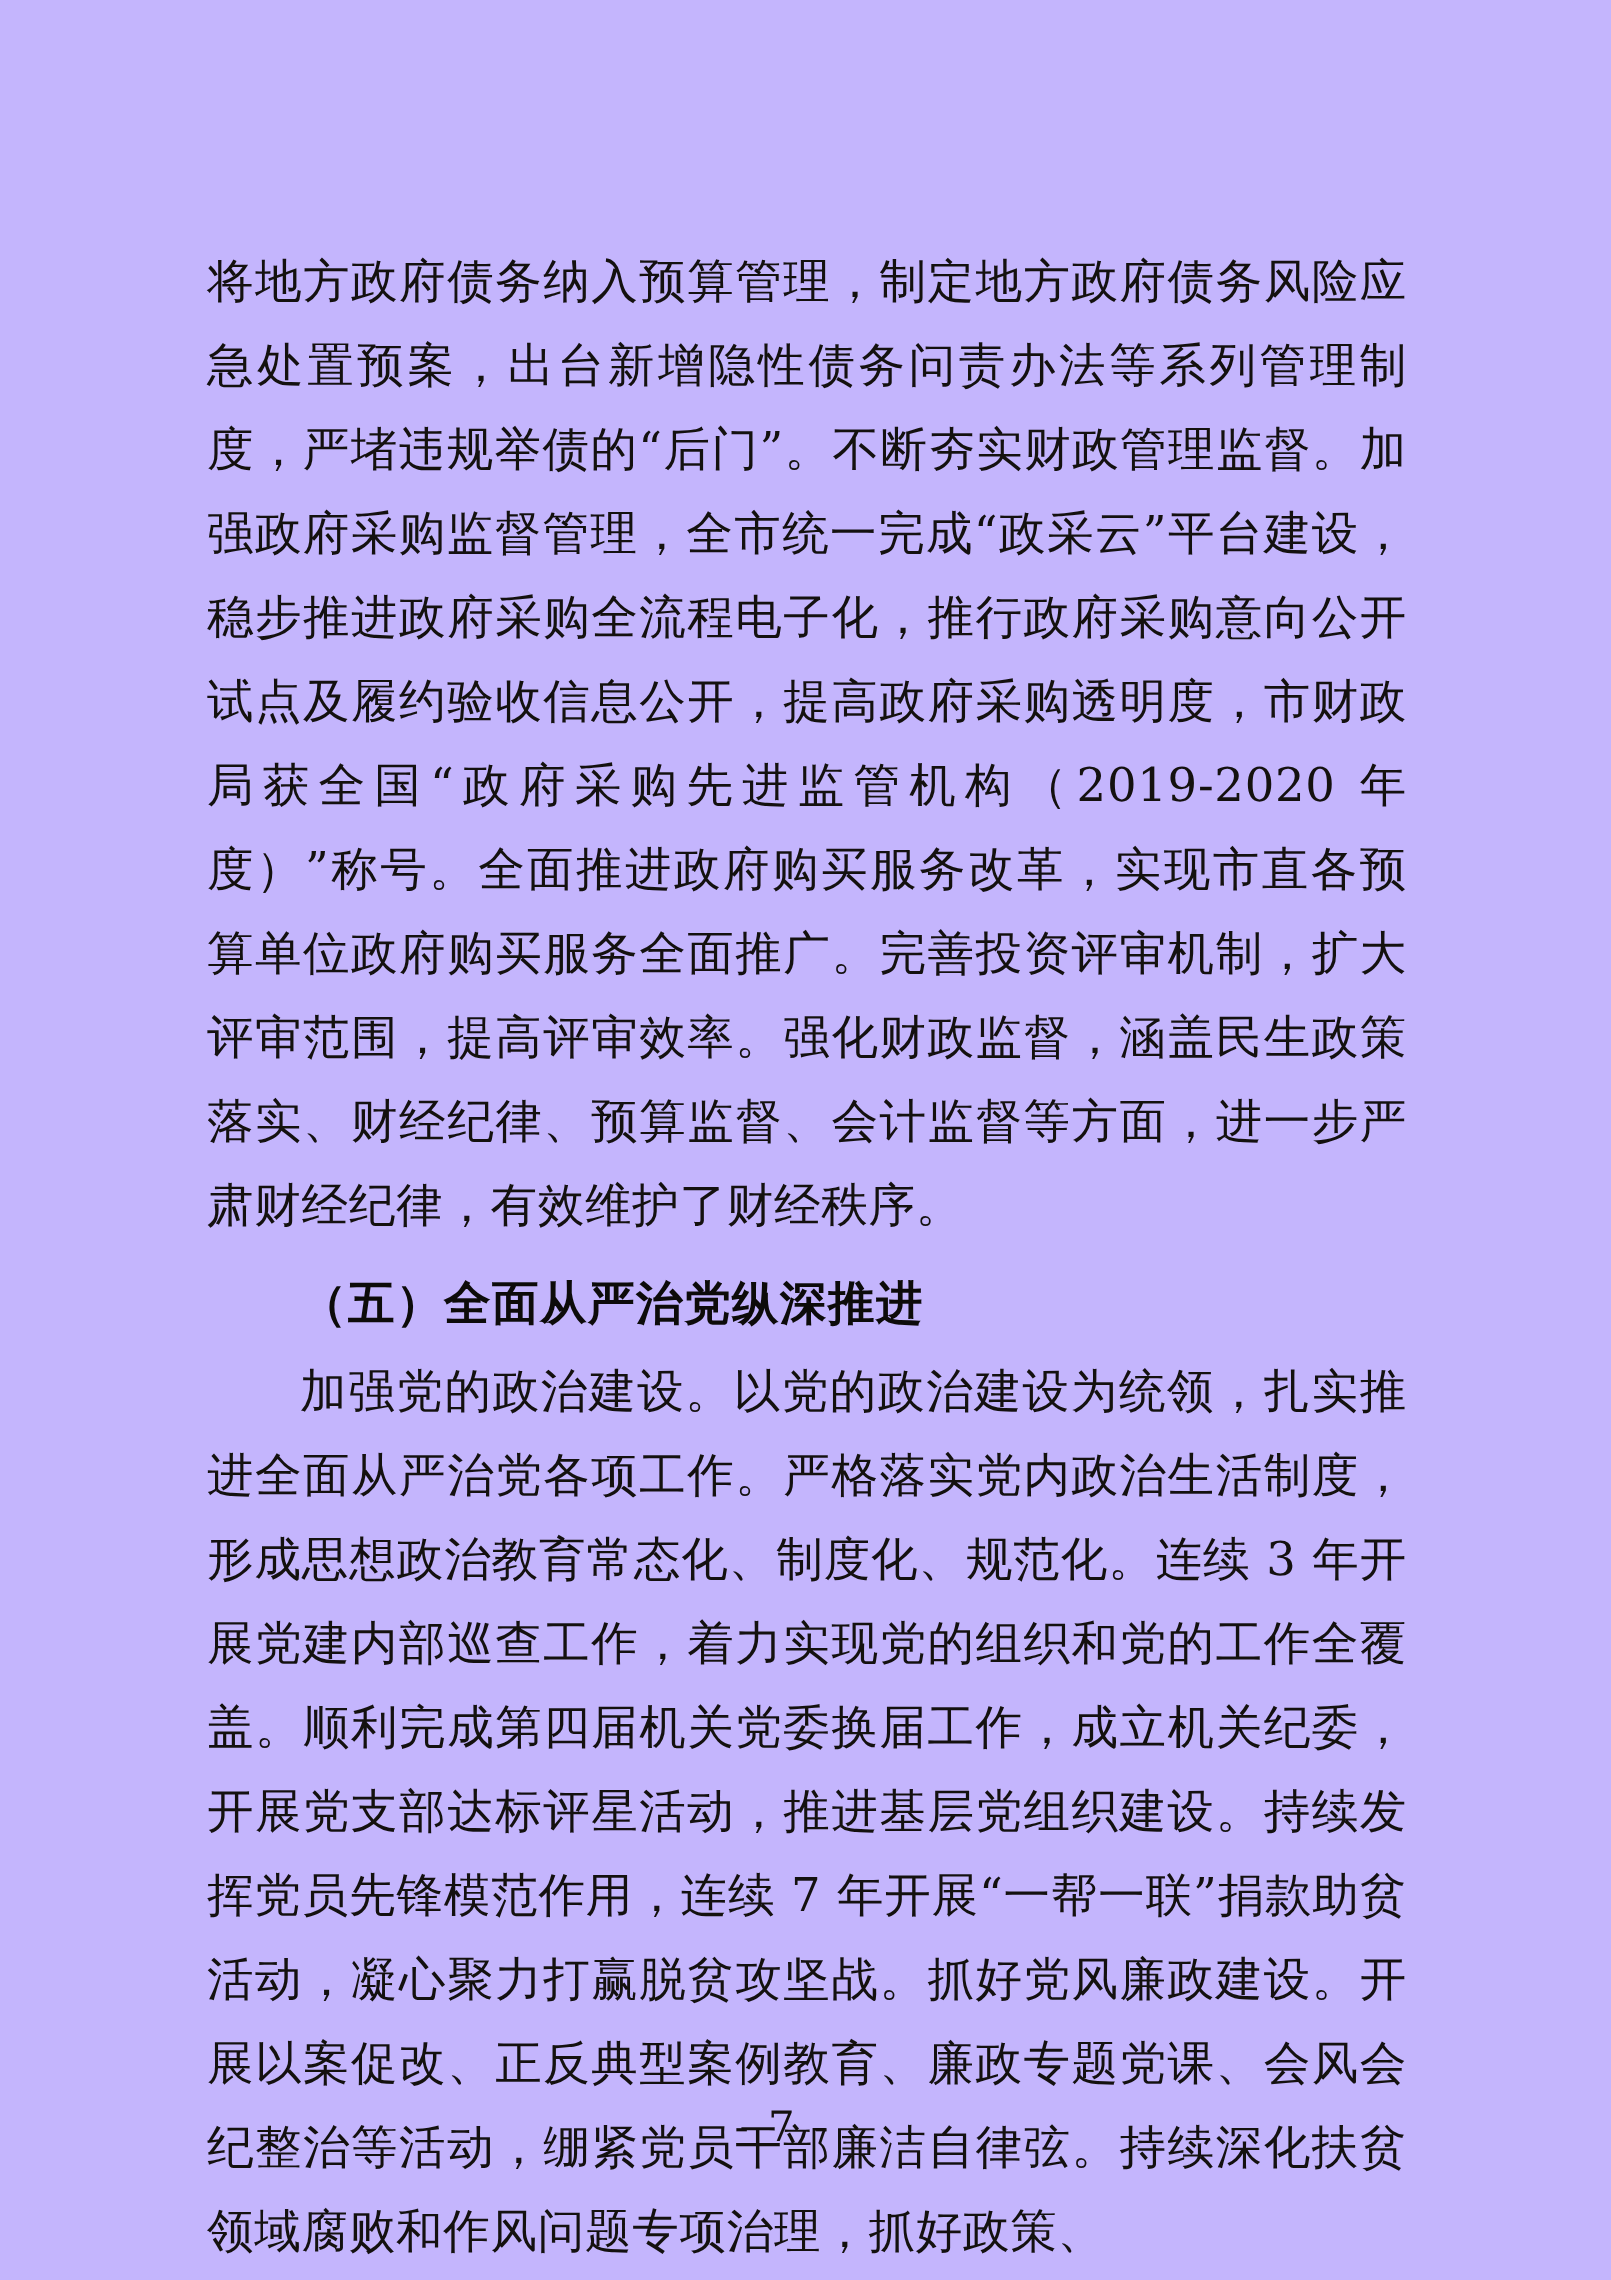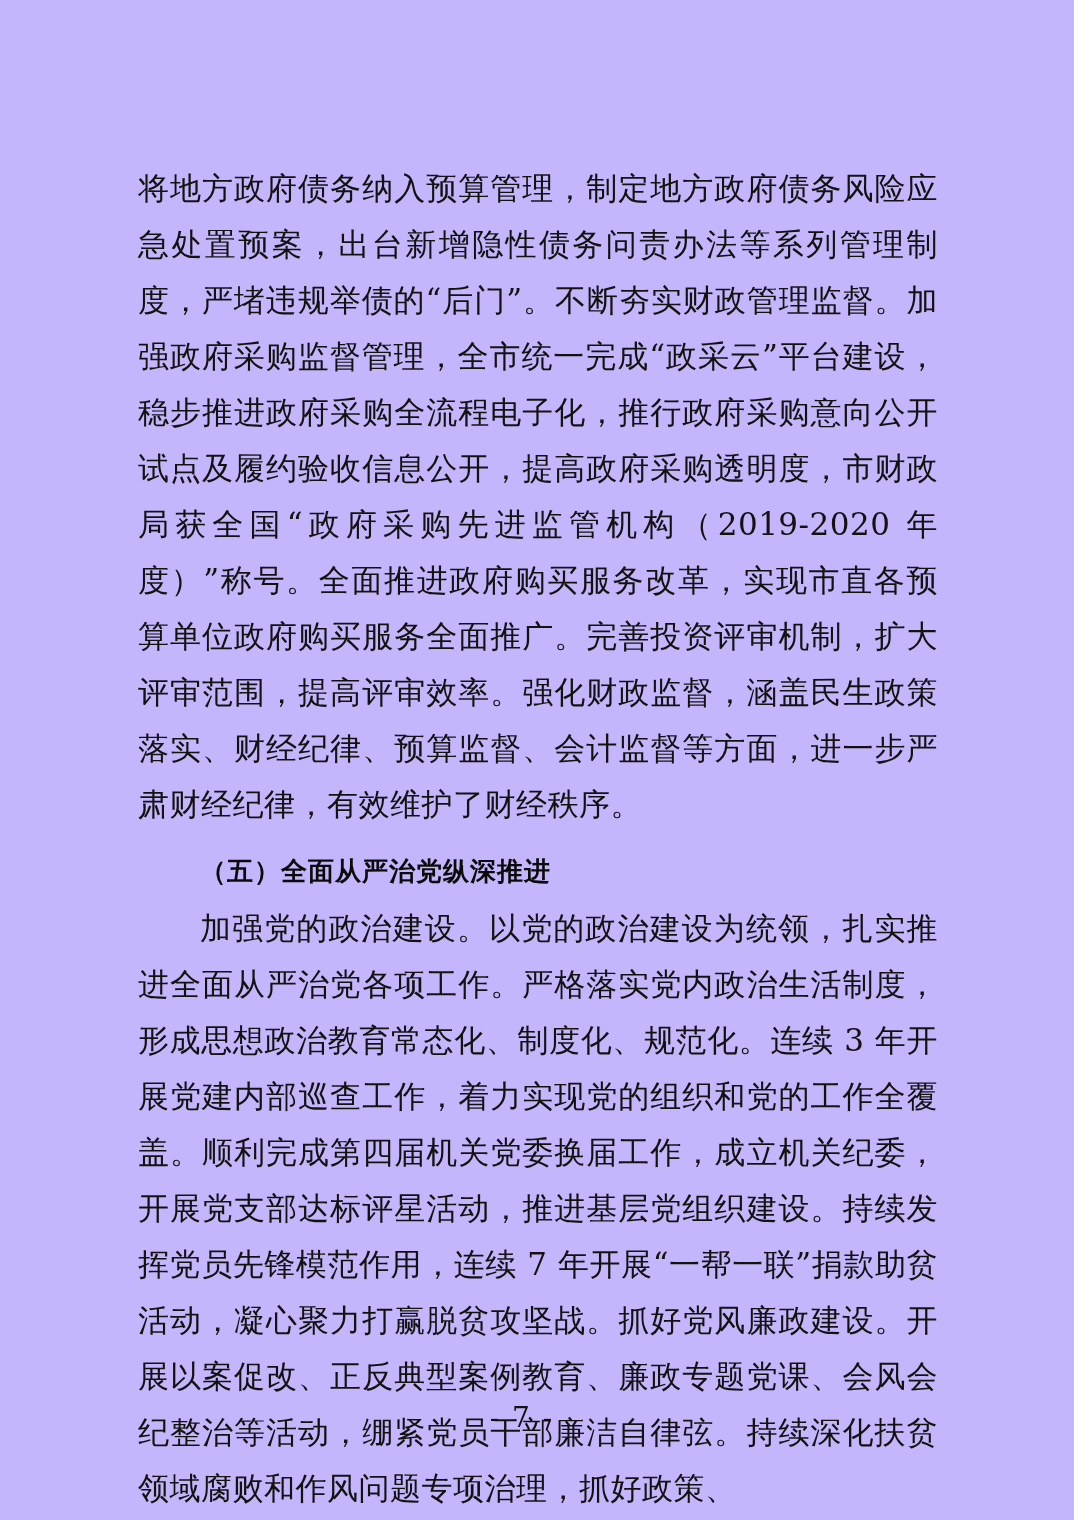--- a/index.html
+++ b/index.html
@@ -29,22 +29,22 @@
     text-align: justify;
     text-justify: inter-ideograph;
     text-indent: 0;
     margin: 0;
     letter-spacing: 0.5px;
   }
   .para.indent {
     text-indent: 62px;
   }
   .heading {
-    font-family: Liberation Serif, serif;
-    font-size: 26px;
+    font-family: Liberation Mono, monospace;
+    font-size: 31px;
     line-height: 56px;
     font-weight: bold;
     color: #0d0b0a;
     margin: 6px 0 0 0;
     text-indent: 62px;
     letter-spacing: 1px;
   }
   .page-number {
     position: absolute;
     left: 0;

